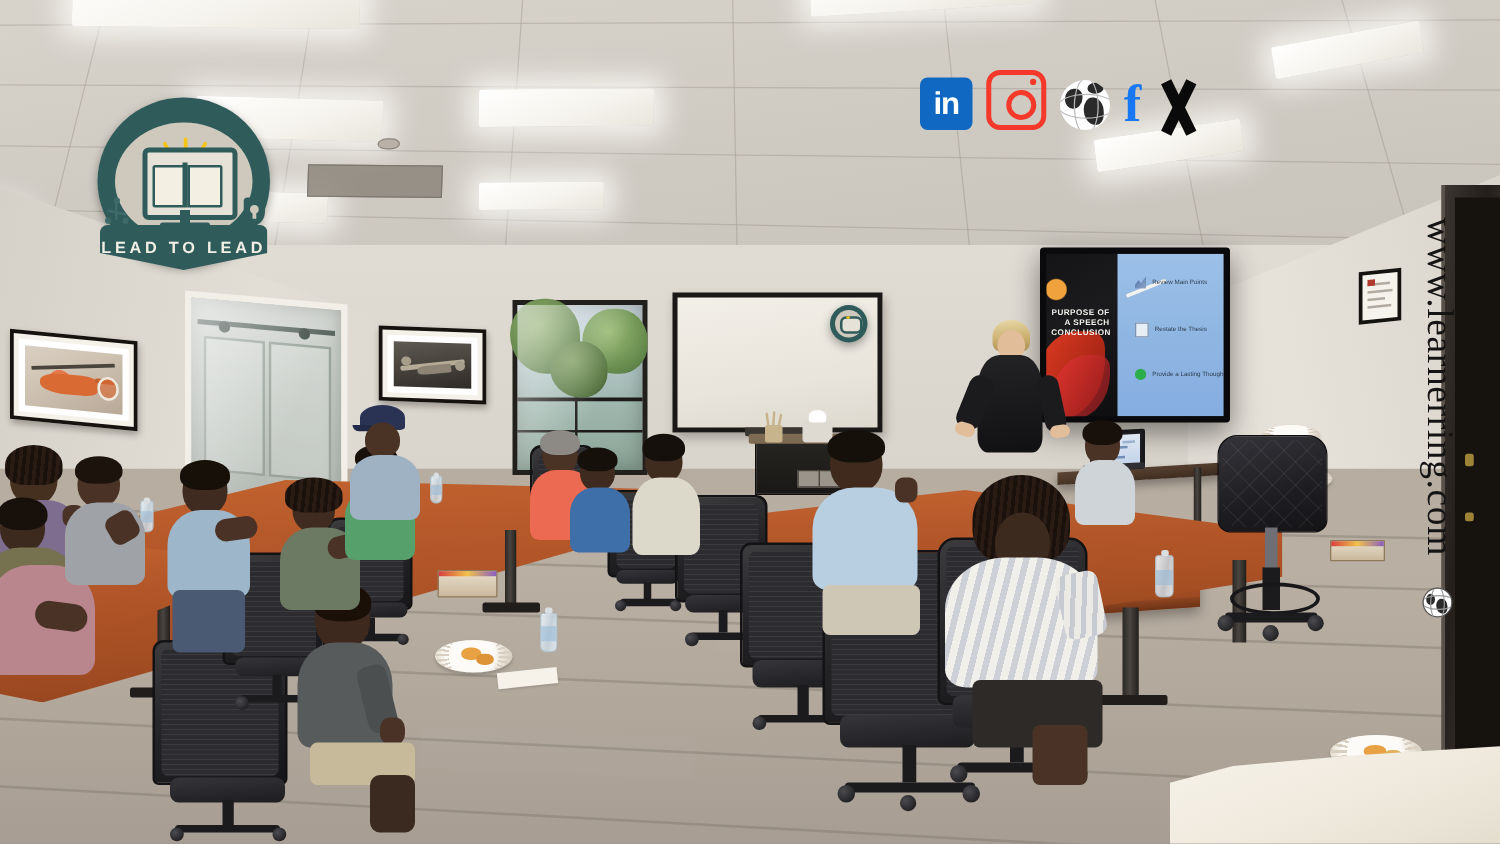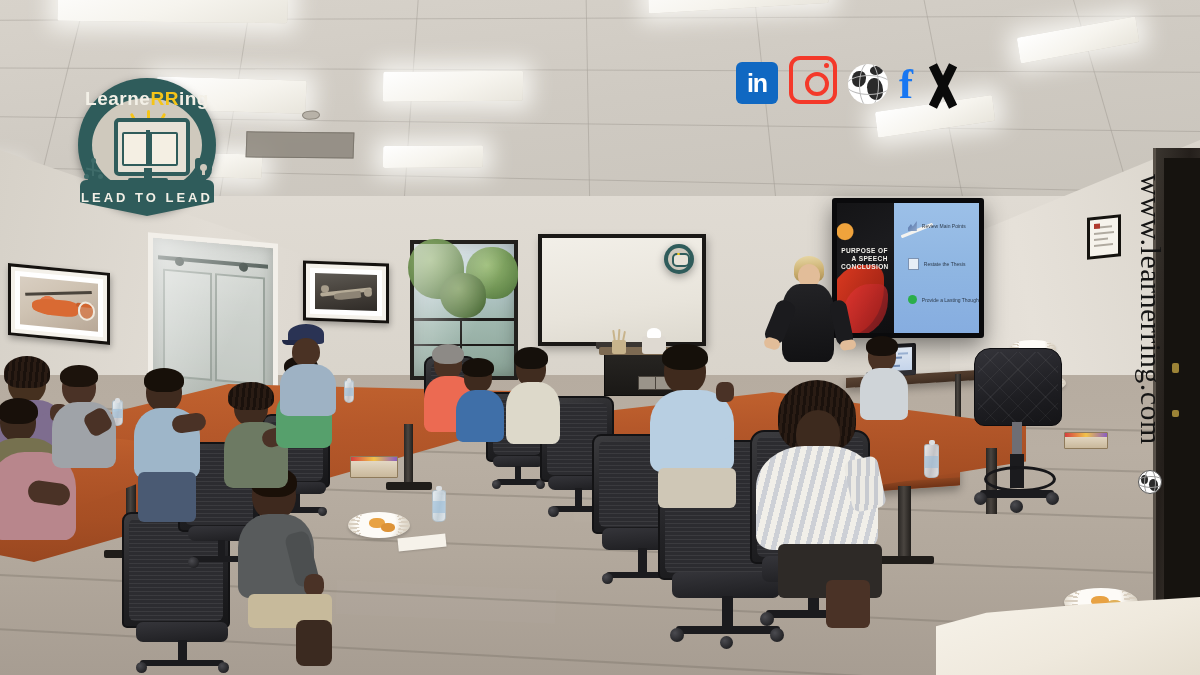--- a/index.html
+++ b/index.html
@@ -776,23 +776,20 @@
     </div>
 
     <div class="cloth" style="left:936px;top:596px;width:280px;height:84px;clip-path:polygon(0 36%,18% 20%,52% 10%,100% 0,100% 100%,0 100%)"></div>
 
   </div>
 
   <div class="logo-badge" style="left:62px;top:70px;width:170px;height:160px;">
     <div class="badge-ring" style="inset:8px 16px 18px 16px;"></div>
     <div class="badge-inner" style="left:30px;top:28px;right:30px;bottom:38px;"></div>
 
-    <div class="badge-text" style="top:18px;font-size:19px;color:#f3f0e7;">
-      <span style="color:#f3f0e7;">Learne</span><span style="color:#f5c518;">RR</span><span style="color:#f3f0e7;">ing</span>
-    </div>
 
     <div class="sun" style="left:76px;top:52px;width:20px;height:20px;"></div>
     <div class="ray" style="left:85px;top:40px;width:3px;height:11px;"></div>
     <div class="ray" style="left:70px;top:43px;width:3px;height:10px;transform:rotate(-28deg)"></div>
     <div class="ray" style="left:99px;top:43px;width:3px;height:10px;transform:rotate(28deg)"></div>
     <div class="ray" style="left:60px;top:50px;width:3px;height:9px;transform:rotate(-52deg)"></div>
     <div class="ray" style="left:109px;top:50px;width:3px;height:9px;transform:rotate(52deg)"></div>
 
     <div class="monitor" style="left:52px;top:48px;width:68px;height:50px;"></div>
     <div class="bookpage" style="left:60px;top:62px;width:24px;height:30px;border-radius:2px 0 0 2px;"></div>

